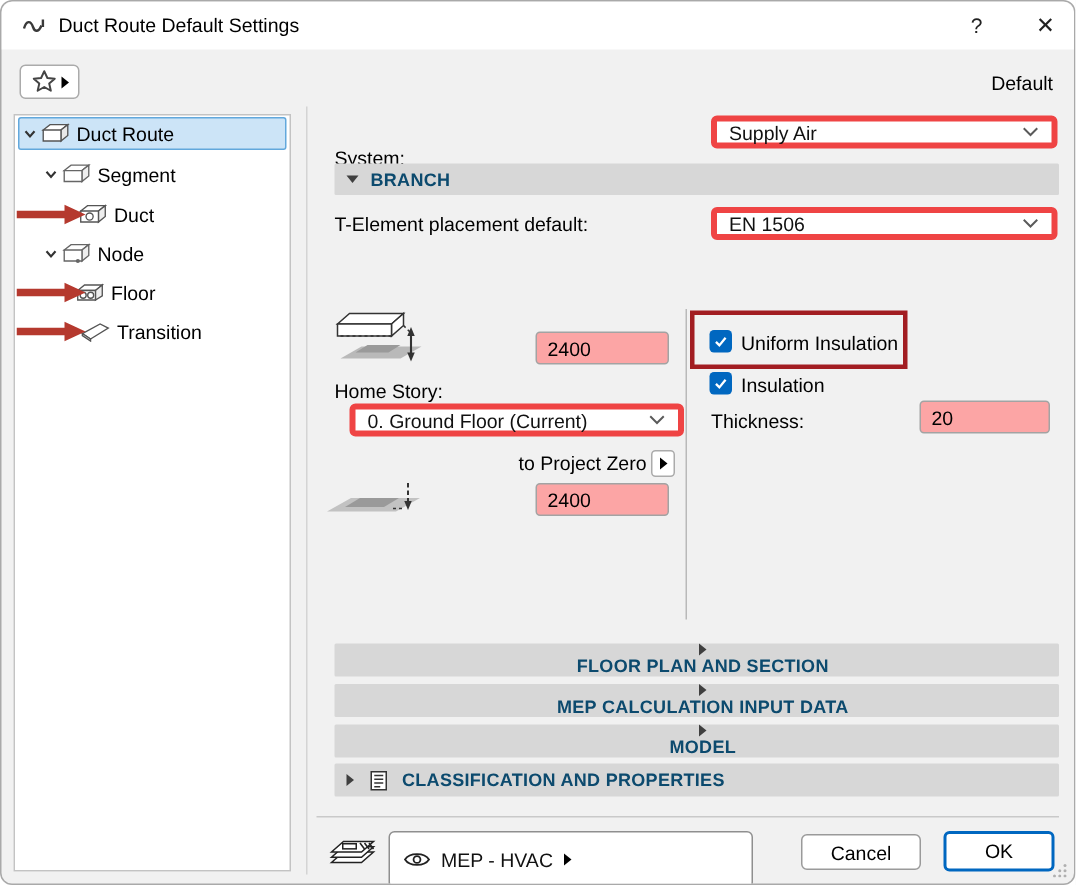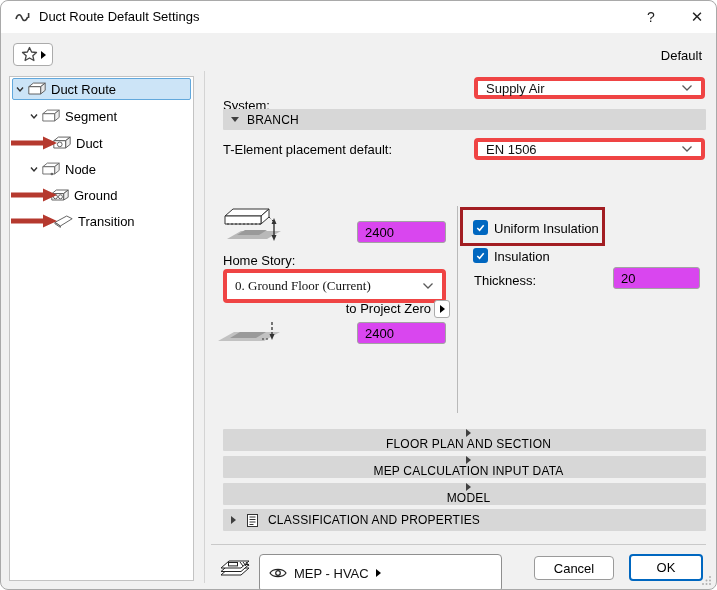--- a/index.html
+++ b/index.html
@@ -27,24 +27,24 @@
   .tree-row .chev{width:14px;display:flex;justify-content:center;flex:0 0 14px;}
   .tree-icon{width:20px;height:14px;flex:0 0 20px;margin-right:4px;}
   .tree-label{white-space:nowrap;color:#000;}
   .row-selected{background:#cce4f7;border:1px solid #62a8dc;border-radius:2px;}
   .red-arrow{position:absolute;left:1px;width:47px;height:14px;}
   
   .label{position:absolute;color:#000;white-space:nowrap;}
   .dropdown{position:absolute;background:#fff;border:4px solid #ef4444;border-radius:4px;display:flex;align-items:center;padding:0 8px;}
   .dropdown .dd-text{flex:1;white-space:nowrap;overflow:hidden;}
   .dd-chev{flex:0 0 12px;}
-  .tinput{position:absolute;background:#d946ef;border:1px solid #a3a3a3;border-radius:3px;padding:0 7px;font-family:"Liberation Sans",sans-serif;font-size:13px;color:#000;}
+  .tinput{position:absolute;background:#fca5a5;border:1px solid #a3a3a3;border-radius:3px;padding:0 7px;font-family:"Liberation Sans",sans-serif;font-size:13px;color:#000;}
   .sec-hdr{position:absolute;left:222px;width:483px;height:21px;background:#d7d7d7;display:flex;align-items:center;border-radius:1px;}
   .sec-hdr .tri{margin-left:8px;}
-  .sec-title{font-weight:normal;font-size:12px;color:#000000;letter-spacing:.2px;margin-left:8px;}
+  .sec-title{font-weight:bold;font-size:12px;color:#0c4a6e;letter-spacing:.2px;margin-left:8px;}
   .tri-down{width:0;height:0;border-left:4px solid transparent;border-right:4px solid transparent;border-top:5px solid #3f3f3f;}
   .tri-right{width:0;height:0;border-top:4px solid transparent;border-bottom:4px solid transparent;border-left:5px solid #3f3f3f;}
   .hdr-icon{width:15px;height:15px;margin-left:9px;}
   .flyout-btn{position:absolute;width:16px;height:18px;background:#fff;border:1px solid #ababab;border-radius:3px;display:flex;align-items:center;justify-content:center;}
   .checkbox{position:absolute;width:15px;height:15px;background:#0067c0;border-radius:3px;display:flex;align-items:center;justify-content:center;}
   .vdiv{position:absolute;width:1px;background:#b9b9b9;}
   .hdiv{position:absolute;height:1px;background:#c9c9c9;}
   .red-box{position:absolute;border:3px solid #a21d22;}
   
   .layer-sel{position:absolute;left:258px;top:553px;width:243px;height:38px;background:#fff;border:1px solid #8f8f8f;border-radius:4px;display:flex;align-items:center;padding:0 9px;gap:7px;}
@@ -131,21 +131,21 @@
     </div>
 
     <div class="tree-row" style="top:107px;padding-left:38px;">
       <svg class="tree-icon" viewBox="0 0 22 15">
         <polygon points="2,6 7,2 20,2 15,6" fill="#fff" stroke="#555"></polygon>
         <polygon points="15,6 20,2 20,10 15,13" fill="#eee" stroke="#555"></polygon>
         <polygon points="2,6 15,6 15,13 2,13" fill="#fff" stroke="#555"></polygon>
         <circle cx="6" cy="9.5" r="2.2" fill="none" stroke="#555"></circle>
         <circle cx="11.5" cy="9.5" r="2.2" fill="none" stroke="#555"></circle>
       </svg>
-      <span class="tree-label">Ground</span>
+      <span class="tree-label">Floor</span>
     </div>
 
     <div class="tree-row" style="top:133px;padding-left:42px;">
       <svg class="tree-icon" viewBox="0 0 22 15">
         <polygon points="1,9 14,2 20,5 7,13 Z" fill="#fff" stroke="#555"></polygon>
         <polygon points="1,9 7,13 7,14.5 1,10.5" fill="#eee" stroke="#555"></polygon>
       </svg>
       <span class="tree-label">Transition</span>
     </div>
 
@@ -190,21 +190,21 @@
     <polygon points="6,10 42,10 42,18 6,18" fill="#fff" stroke="#333"></polygon>
     <line x1="8" y1="18" x2="42" y2="18" stroke="#333" stroke-dasharray="2,2"></line>
     <line x1="50" y1="11" x2="55" y2="16" stroke="#333" stroke-dasharray="2,2"></line>
     <line x1="55" y1="16" x2="55" y2="31" stroke="#333" stroke-width="1.4"></line>
     <polygon points="55,12 52.5,18 57.5,18" fill="#333"></polygon>
     <polygon points="55,35 52.5,29 57.5,29" fill="#333"></polygon>
   </svg>
   <input class="tinput" style="left: 356px; top: 220px; width: 89px; height: 22px;" value="2400">
 
   <span class="label" style="left:222px;top:252px;">Home Story:</span>
-  <div class="dropdown" style="left:222px;top:268px;width:223px;height:34px;font-family:Liberation Serif, serif;">
+  <div class="dropdown" style="left:232px;top:268px;width:223px;height:22px;">
     <span class="dd-text">0. Ground Floor (Current)</span>
     <svg class="dd-chev" width="12" height="8" viewBox="0 0 12 8">
       <polyline points="1.5,1.5 6,6 10.5,1.5" fill="none" stroke="#5a5a5a" stroke-width="1.3"></polyline>
     </svg>
   </div>
 
   <span class="label" style="left:330px;top:300px;width:100px;text-align:right;">to Project Zero</span>
   <div class="flyout-btn" style="left:433px;top:299px;">
     <span class="tri-right" style="border-left-color:#000;"></span>
   </div>

